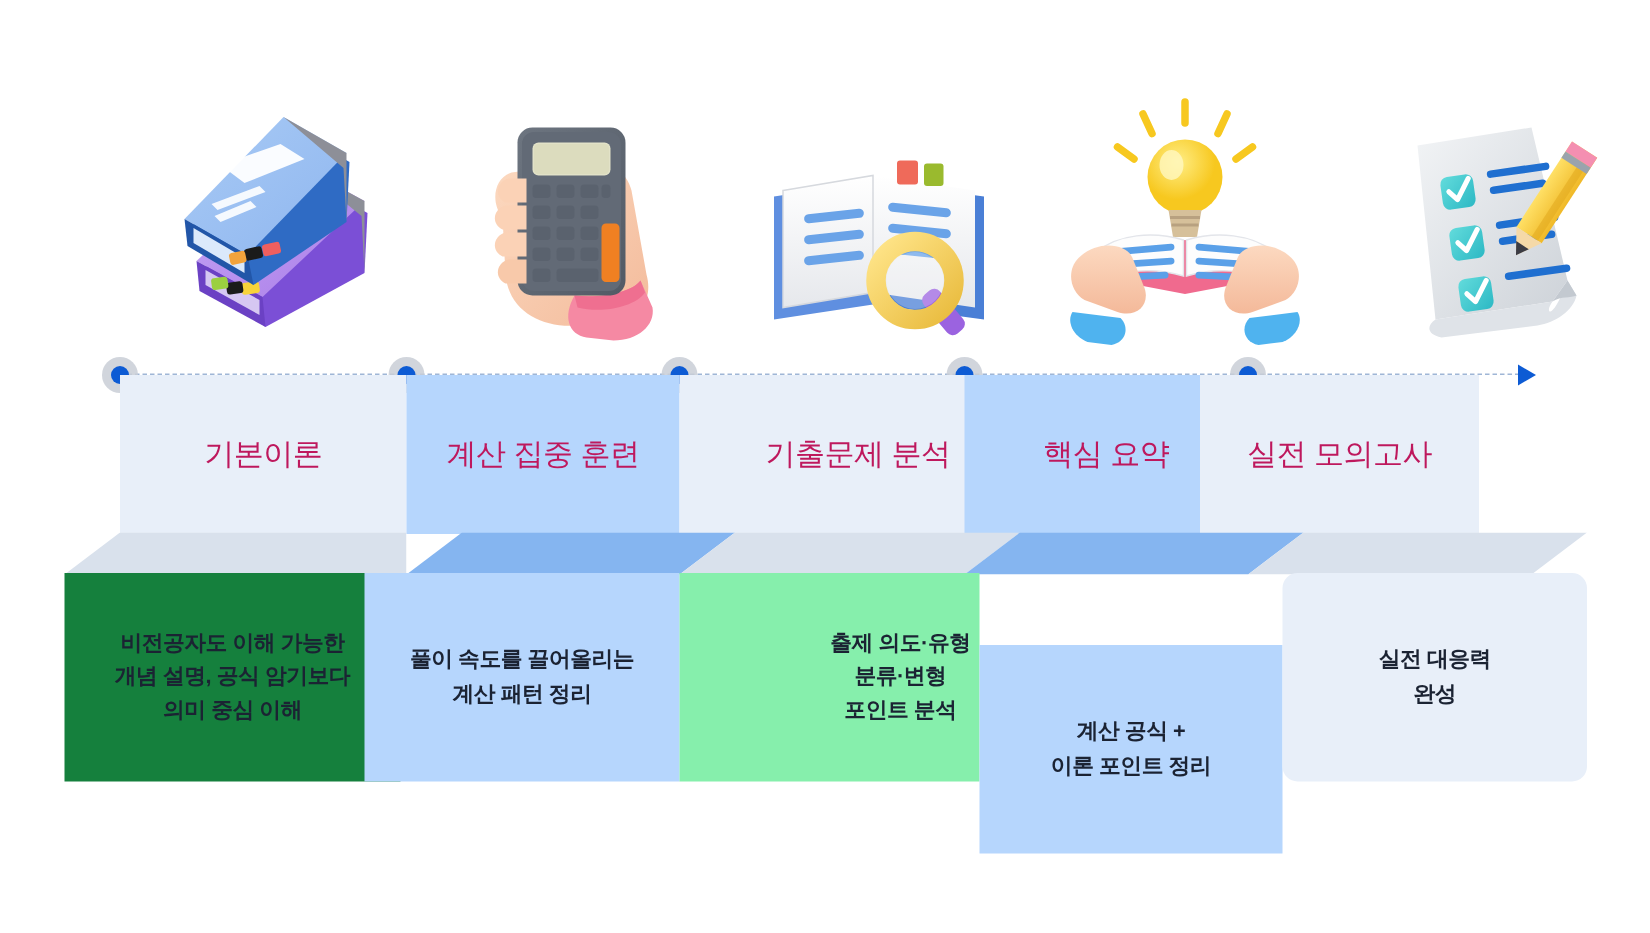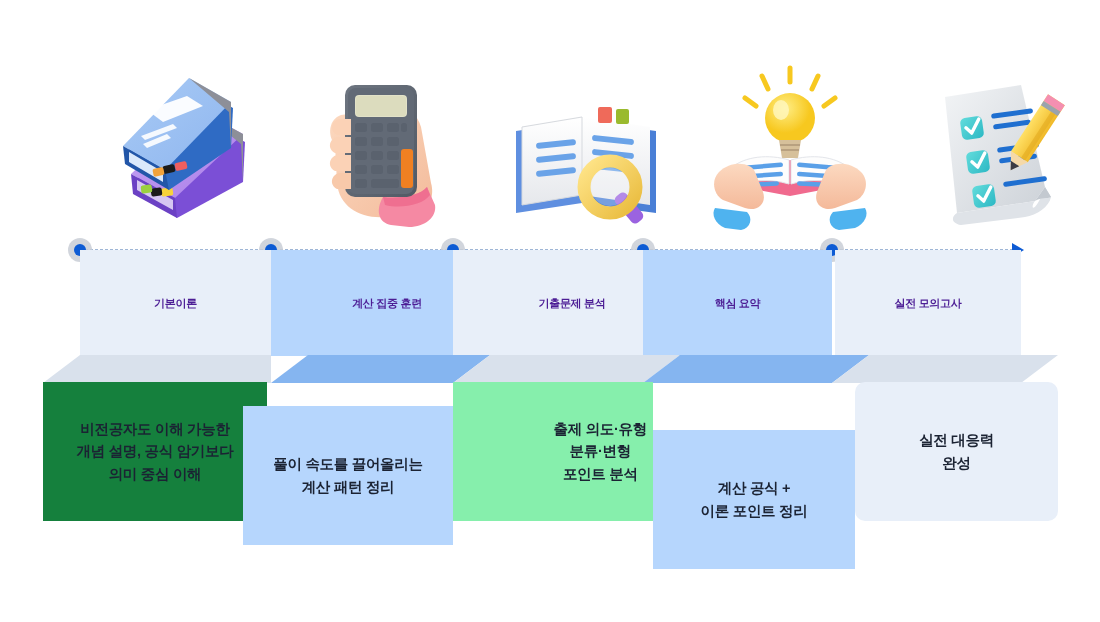--- a/index.html
+++ b/index.html
@@ -42,21 +42,21 @@
     background:#0d5bd4;
   }
 
   
   .band-top{position:absolute;left:0;top:250px;width:1100px;height:106px;}
   .band-top .panel{
     position:absolute;top:0;height:106px;
     display:flex;align-items:center;justify-content:center;
   }
   .band-top .panel .title{
-    font-size:11px;font-weight:700;color:#4c1d95;letter-spacing:-0.3px;
+    font-size:20px;font-weight:400;color:#be185d;letter-spacing:-0.3px;
     white-space:nowrap;line-height:1;
   }
 
   
   .faces{position:absolute;left:0;top:355px;width:1100px;height:28px;}
   .face{position:absolute;top:0;height:28px;}
   .face svg{display:block;}
 
   
   .band-front{position:absolute;left:0;top:382px;width:1100px;height:139px;}
@@ -342,30 +342,30 @@
     <div class="tl-dot" style="left:820px;">
       <div class="ring"></div>
       <div class="core"></div>
     </div>
   </div>
 
   <div class="band-top">
     <div class="panel" style="left:80px;width:191px;background:#e8eff9;">
       <span class="title">기본이론</span>
     </div>
-    <div class="panel" style="left:271px;width:182px;background:#b6d6fd;padding-left:25px;">
+    <div class="panel" style="left:271px;width:182px;background:#b6d6fd;">
       <span class="title">계산 집중 훈련</span>
     </div>
     <div class="panel" style="left:453px;width:190px;background:#e8eff9;padding-left:24px;">
       <span class="title">기출문제 분석</span>
     </div>
     <div class="panel" style="left:643px;width:189px;background:#b6d6fd;">
       <span class="title">핵심 요약</span>
     </div>
-    <div class="panel" style="left:835px;width:186px;background:#e8eff9;">
+    <div class="panel" style="left:800px;width:186px;background:#e8eff9;">
       <span class="title">실전 모의고사</span>
     </div>
   </div>
 
   <div class="faces">
     <div class="face" style="left:43px;width:228px;">
       <svg width="228" height="28" viewBox="0 0 228 28">
         <polygon points="0,28 37,0 228,0 228,28" fill="#d9e1ec"></polygon>
       </svg>
     </div>
@@ -390,21 +390,21 @@
       </svg>
     </div>
   </div>
 
   <div class="band-front">
     <div class="fpanel" style="left:43px;width:224px;background:#15803d;">
       <span class="desc">비전공자도 이해 가능한
 개념 설명, 공식 암기보다
 의미 중심 이해</span>
     </div>
-    <div class="fpanel" style="left:243px;width:210px;background:#b6d6fd;margin-top:24px;">
+    <div class="fpanel" style="left:243px;width:210px;background:#b6d6fd;">
       <span class="desc">풀이 속도를 끌어올리는
 계산 패턴 정리</span>
     </div>
     <div class="fpanel" style="left:453px;width:200px;background:#86efac;justify-content:flex-end;">
       <span class="desc">출제 의도·유형
 분류·변형
 포인트 분석</span>
     </div>
     <div class="fpanel" style="left:653px;width:202px;background:#b6d6fd;margin-top:48px;">
       <span class="desc">계산 공식 +

